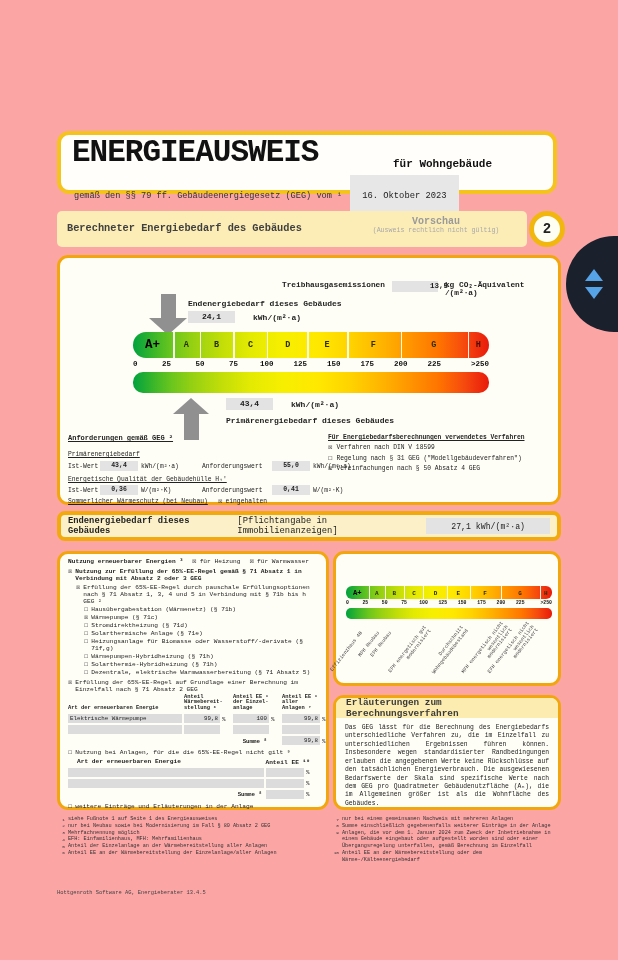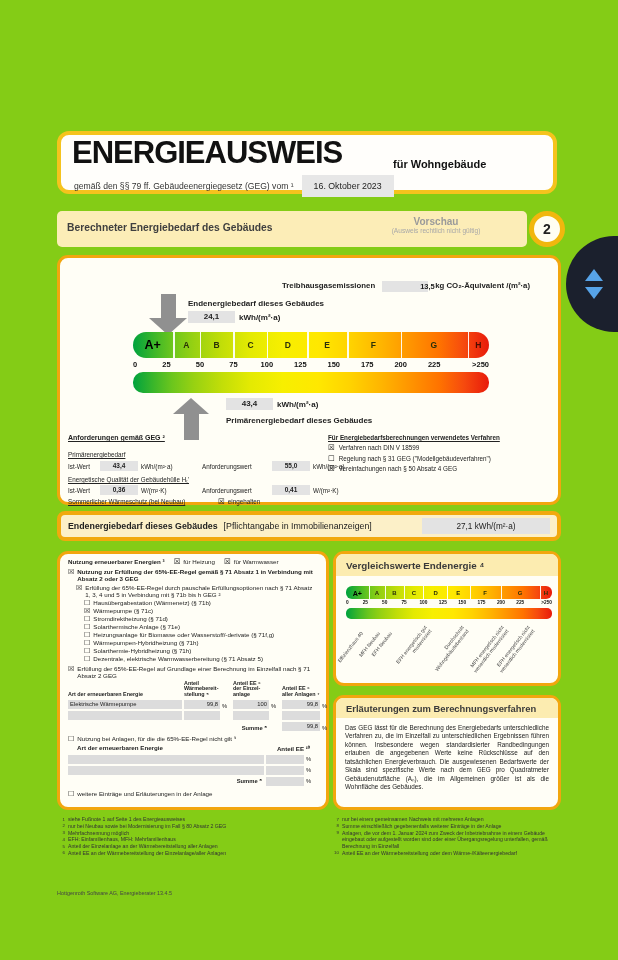--- a/index.html
+++ b/index.html
@@ -1,26 +1,26 @@
 <!DOCTYPE html>
 <html><head>
 <meta charset="utf-8">
 <style>
   * { margin:0; padding:0; box-sizing:border-box; }
   html,body { background:#fffbfd; }
-  .page { position:relative; width:618px; height:960px; background:#84cc16;
-          font-family:Liberation Sans, sans-serif; color:#222; overflow:hidden; }
+  .page { position:relative; width:618px; height:960px; background:#fca5a5;
+          font-family:Liberation Mono, monospace; color:#222; overflow:hidden; }
 
   
   .hdr-box { position:absolute; left:57px; top:131px; width:500px; height:63px;
              background:#fffefb; border:4px solid #f5c31d; border-radius:12px; }
   .hdr-title { position:absolute; left:11px; top:0px; font-size:31px; font-weight:bold; letter-spacing:-1px; color:#111; }
   .hdr-sub   { position:absolute; left:332px; top:23px; font-size:11px; font-weight:bold; color:#111; }
   .hdr-law   { position:absolute; left:13px; top:40px; font-size:8.6px; color:#333; display:flex; align-items:center; gap:8px; }
-  .hdr-date  { background:#e7e7e7; padding:6px 12px; font-size:8.8px; color:#222; }
+  .hdr-date  { background:#e7e7e7; padding:16px 12px; font-size:8.8px; color:#222; }
 
   
   .secbar { position:absolute; left:57px; top:211px; width:470px; height:36px; background:#fcedb7; border-radius:5px; }
   .secbar-title { position:absolute; left:10px; top:11px; font-size:10.3px; font-weight:bold; color:#3f3f3f; }
   .preview { position:absolute; left:295px; top:5px; width:168px; text-align:center; }
   .preview-main { font-size:10px; font-weight:bold; color:#9a9a9a; }
   .preview-note { font-size:6.6px; color:#a8a8a8; }
   .page-badge { position:absolute; left:529px; top:211px; width:36px; height:36px; border-radius:50%;
                 background:#fffef2; border:5px solid #f1b70e; display:flex; align-items:center; justify-content:center;
                 font-size:14px; font-weight:bold; color:#222; }
@@ -37,21 +37,21 @@
   .b { font-weight:bold; } .u { text-decoration:underline; }
 
   .ghg-row { position:absolute; left:222px; top:23px; display:flex; align-items:flex-start; gap:7px; font-size:7.8px; font-weight:bold; }
   .ghg-box { width:46px; height:11px; line-height:11px; font-size:7.5px;padding-left:38px; }
 
   .arr { position:absolute; background:#909090; }
   .arr-down-head { position:absolute; width:0; height:0; border-left:19px solid transparent; border-right:19px solid transparent; border-top:17px solid #909090; }
   .arr-up-head   { position:absolute; width:0; height:0; border-left:18px solid transparent; border-right:18px solid transparent; border-bottom:16px solid #909090; }
 
   .end-label { position:absolute; left:128px; top:41px; font-size:8px; font-weight:bold; }
-  .val-row { position:absolute; display:flex; align-items:center; gap:4px; font-size:8px; font-weight:bold; }
+  .val-row { position:absolute; display:flex; align-items:center; gap:18px; font-size:8px; font-weight:bold; }
   .val-box { width:47px; height:12px; line-height:12px; font-size:8px; }
 
   .scale { position:absolute; left:73px; width:356px; }
   .scale-pill { position:relative; height:26px; border-radius:13px; overflow:hidden;
     background:linear-gradient(90deg,#00a23e 0%,#3db729 6%,#6cc61d 11%,#97d112 17%,#c2de08 25%,#e4ea02 33%,#f7ef00 42%,#ffe800 52%,#ffd300 61%,#ffb400 70%,#ff9400 78%,#ff7300 86%,#f64a0e 93%,#e81a0b 100%); }
   .sl { position:absolute; top:50%; transform:translate(-50%,-50%); font-weight:bold; font-size:8.5px; color:#2a3008; }
   .scale-main .sl:first-child { font-size:12.5px; color:#000; }
   .scale-main .sl:last-child { color:#4a0d00; }
   .sep { position:absolute; top:0; bottom:0; width:1.5px; background:rgba(255,255,255,.92); }
   .ticks { position:relative; height:10px; margin-top:2px; }
@@ -417,21 +417,20 @@
       </div>
 
       <div class="cbrow" style="margin-top:4px;">
         <span class="mark">☐</span>
         <span>weitere Einträge und Erläuterungen in der Anlage</span>
       </div>
     </div>
   </div>
 
   <div class="panel p-comp">
-    <div class="phead">Vergleichswerte Endenergie ⁴</div>
     <div class="cmp-scale">
       <div class="cmp-pill">
         <div>
 
         <span class="sl" style="left: 5.5%;">A+</span>
             <span class="sl" style="left: 15%;">A</span>
             <span class="sl" style="left: 23.5%;">B</span>
             <span class="sl" style="left: 33%;">C</span>
             <span class="sl" style="left: 43.5%;">D</span>
             <span class="sl" style="left: 54.5%;">E</span>

